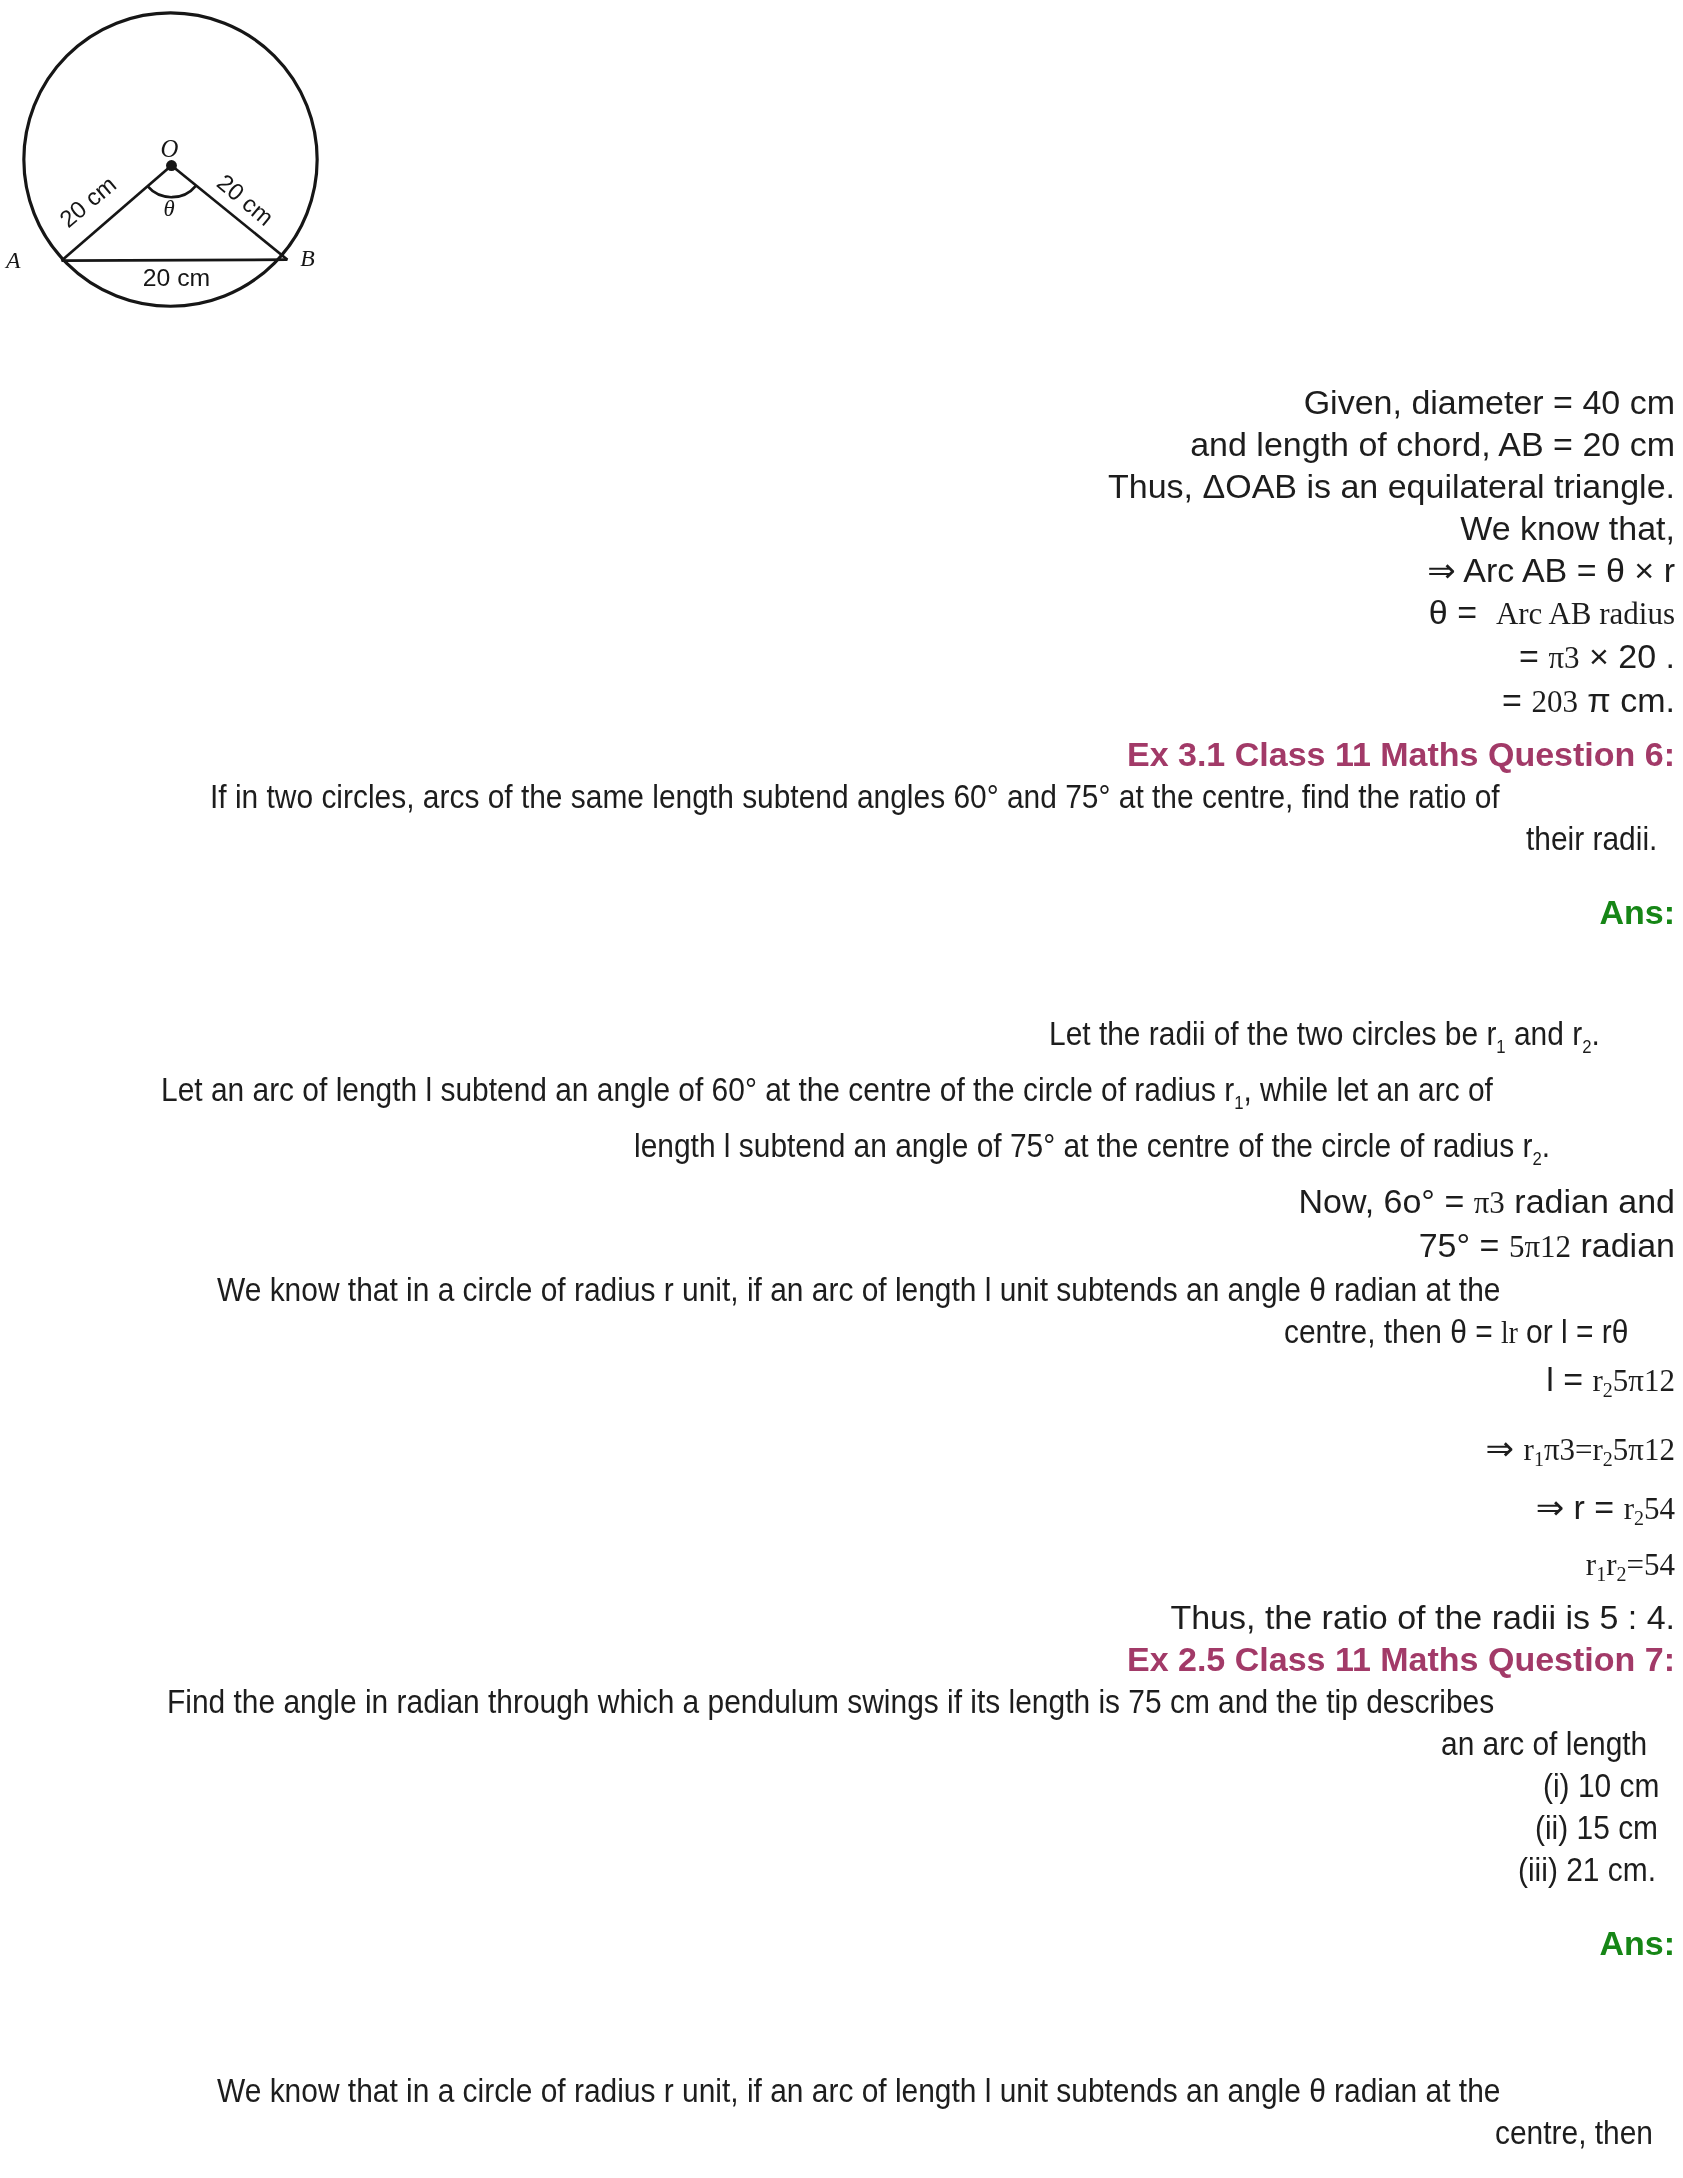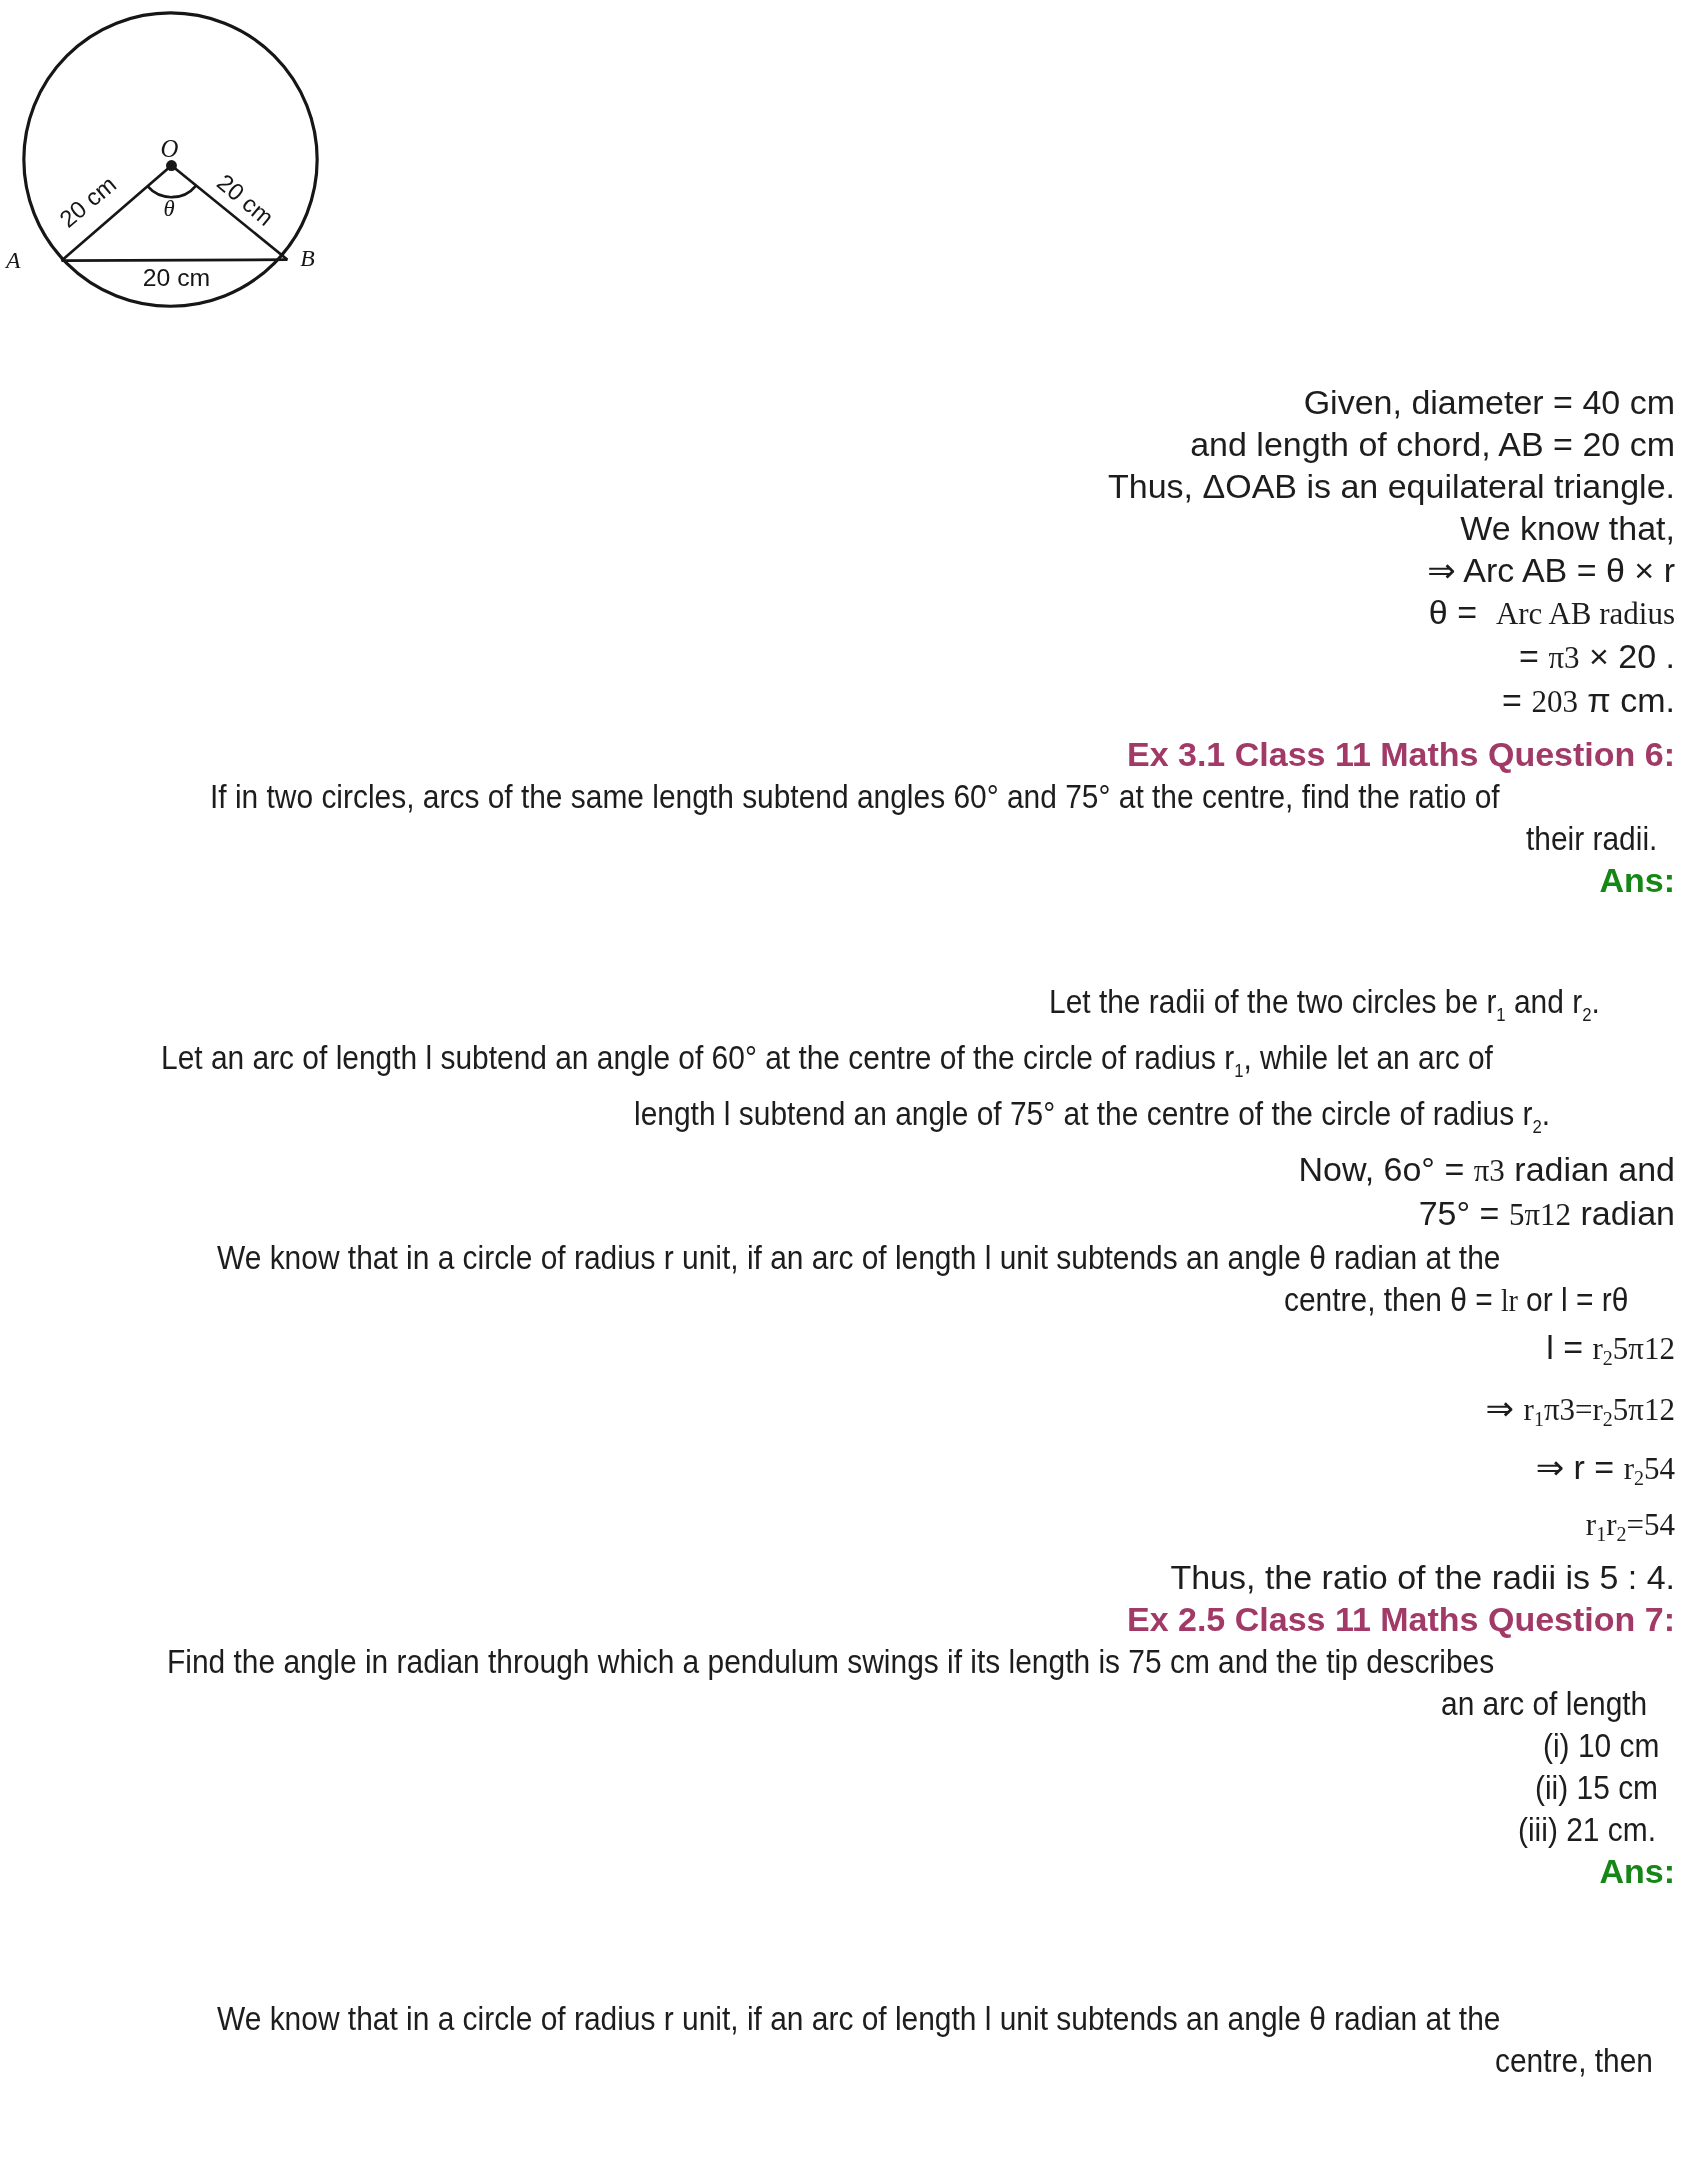--- a/index.html
+++ b/index.html
@@ -10,21 +10,21 @@
     color:var(--c-body,#1d1d1d);
   }
   .diagram-wrap{position:absolute;left:0;top:6px;width:342px;height:327px;}
   .content{position:absolute;left:8px;top:381px;width:1667px;}
   .line{
     font-size:34px;line-height:42px;white-space:pre;
     color:var(--c-body,#1d1d1d);
     text-align:right;
   }
   .line.heading{font-weight:bold;color:var(--c-head,#a23a68);}
-  .line.answer{font-weight:bold;color:var(--c-ans,#168616);}
+  .line.answer{font-weight:bold;color:var(--c-ans,#168616);margin-top:32px;}
   .narrow{display:inline-block;transform:scaleX(0.88);transform-origin:0 50%;white-space:pre;}
   .seg-s{}
   .seg-f{font-family:"Liberation Serif","DejaVu Serif",serif;font-size:31px;}
   .seg-fsub{font-family:"Liberation Serif","DejaVu Serif",serif;font-size:20px;vertical-align:-6px;}
   .seg-sub{font-size:19px;vertical-align:-8px;}
   svg text{fill:var(--c-stroke,#161616);}
   svg .shape{stroke:var(--c-stroke,#161616);fill:none;}
   svg .lbl-it{font-family:"Liberation Serif","DejaVu Serif",serif;font-style:italic;}
   svg .lbl-sans{font-family:"Liberation Sans","DejaVu Sans",sans-serif;}
 </style>
@@ -68,21 +68,21 @@
     <div class="line answer"><span class="seg-s">Ans:</span></div>
     <div class="line gap" style="height: 79px;"></div>
     <div class="line body"><span class="narrow"><span class="seg-s">Let the radii of the two circles be r</span><span class="seg-sub">1</span><span class="seg-s"> and r</span><span class="seg-sub">2</span><span class="seg-s">.</span></span></div>
     <div class="line body"><span class="narrow"><span class="seg-s">Let an arc of length l subtend an angle of 60° at the centre of the circle of radius r</span><span class="seg-sub">1</span><span class="seg-s">, while let an arc of</span></span></div>
     <div class="line body"><span class="narrow"><span class="seg-s">length l subtend an angle of 75° at the centre of the circle of radius r</span><span class="seg-sub">2</span><span class="seg-s">.</span></span></div>
     <div class="line body"><span class="seg-s">Now, 6o° = </span><span class="seg-f">π3</span><span class="seg-s"> radian and</span></div>
     <div class="line body"><span class="seg-s">75° = </span><span class="seg-f">5π12</span><span class="seg-s"> radian</span></div>
     <div class="line body"><span class="narrow"><span class="seg-s">We know that in a circle of radius r unit, if an arc of length l unit subtends an angle θ radian at the</span></span></div>
     <div class="line body"><span class="narrow"><span class="seg-s">centre, then θ = </span><span class="seg-f">lr</span><span class="seg-s"> or l = rθ</span></span></div>
     <div class="line body" style="line-height: 50px;"><span class="seg-s">l = </span><span class="seg-f">r</span><span class="seg-fsub">2</span><span class="seg-f">5π12</span></div>
-    <div class="line body" style="line-height: 50px;"><span class="seg-s">⇒ </span><span class="seg-f">r</span><span class="seg-fsub">1</span><span class="seg-f">π3</span><span class="seg-f">=</span><span class="seg-f">r</span><span class="seg-fsub">2</span><span class="seg-f">5π12</span></div>
+    <div class="line body" style="margin-top: 8px; line-height: 50px;"><span class="seg-s">⇒ </span><span class="seg-f">r</span><span class="seg-fsub">1</span><span class="seg-f">π3</span><span class="seg-f">=</span><span class="seg-f">r</span><span class="seg-fsub">2</span><span class="seg-f">5π12</span></div>
     <div class="line body" style="line-height: 46px;"><span class="seg-s">⇒ r = </span><span class="seg-f">r</span><span class="seg-fsub">2</span><span class="seg-f">54</span></div>
     <div class="line body" style="line-height: 44px;"><span class="seg-f">r</span><span class="seg-fsub">1</span><span class="seg-f">r</span><span class="seg-fsub">2</span><span class="seg-f">=54</span></div>
     <div class="line body"><span class="seg-s">Thus, the ratio of the radii is 5 : 4.</span></div>
     <div class="line heading"><span class="seg-s">Ex 2.5 Class 11 Maths Question 7:</span></div>
     <div class="line body"><span class="narrow"><span class="seg-s">Find the angle in radian through which a pendulum swings if its length is 75 cm and the tip describes</span></span></div>
     <div class="line body"><span class="narrow"><span class="seg-s">an arc of length</span></span></div>
     <div class="line body"><span class="narrow"><span class="seg-s">(i) 10 cm</span></span></div>
     <div class="line body"><span class="narrow"><span class="seg-s">(ii) 15 cm</span></span></div>
     <div class="line body"><span class="narrow"><span class="seg-s">(iii) 21 cm.</span></span></div>
     <div class="line answer"><span class="seg-s">Ans:</span></div>

